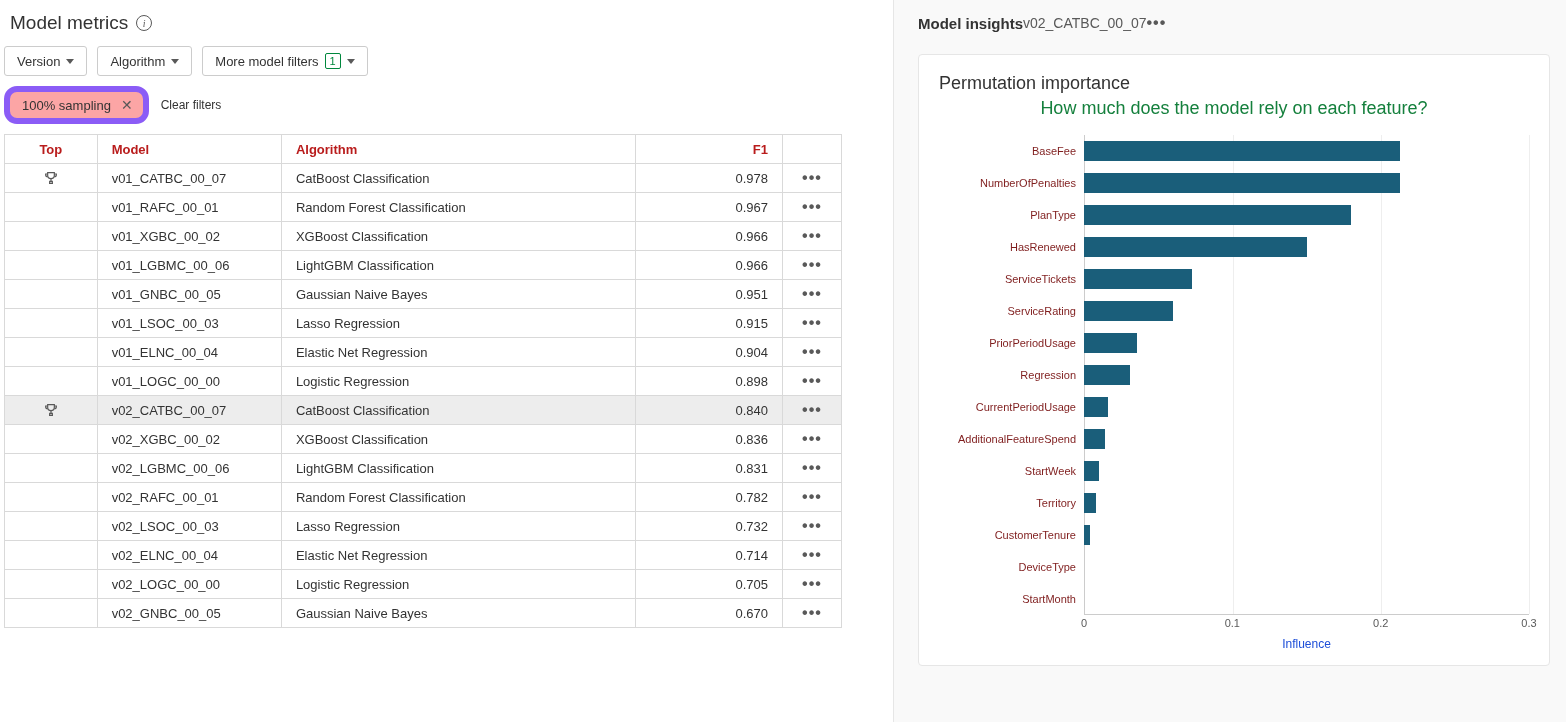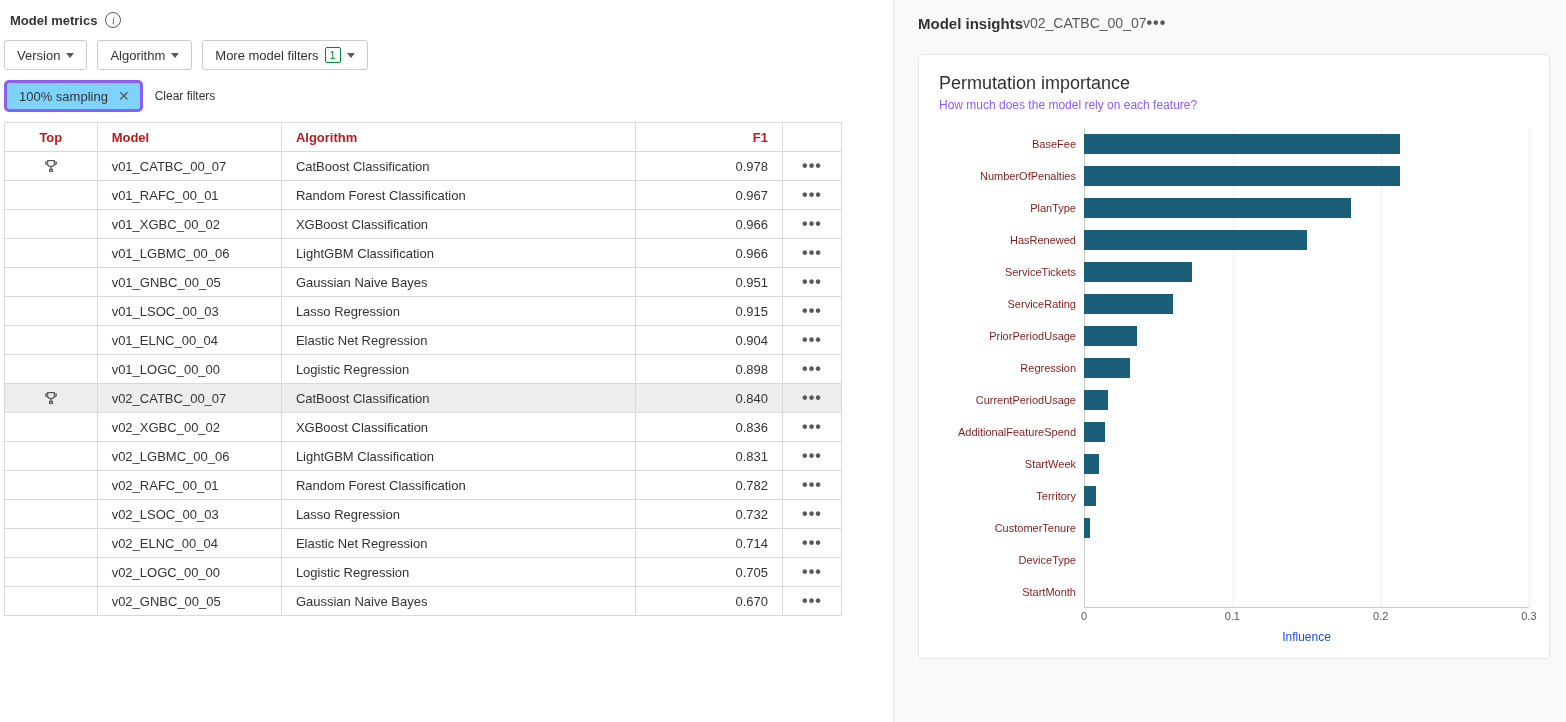--- a/index.html
+++ b/index.html
@@ -22,22 +22,22 @@
       border-left: 1px solid #e6e6e6;
       padding-top: 10px;
     }
     .section-title {
       display: flex;
       align-items: center;
       gap: 8px;
       padding: 0 0 12px 8px;
     }
     .section-title h2 {
-      font-size: 13px;
-      font-weight: 700;
+      font-size: 19px;
+      font-weight: 400;
       color: #333;
     }
     .info-icon {
       width: 16px; height: 16px;
       border: 1.5px solid #595959;
       border-radius: 50%;
       display: inline-flex;
       align-items: center;
       justify-content: center;
       font-size: 10px;
@@ -84,23 +84,23 @@
     .chip-row {
       display: flex;
       align-items: center;
       gap: 12px;
       padding: 0 2px 10px 2px;
     }
     .chip {
       display: inline-flex;
       align-items: center;
       gap: 8px;
-      background: #7dd3fc;
-      border: 3px solid #8b5cf6;
-      border-radius: 5px;
+      background: #fca5a5;
+      border: 6px solid #8b5cf6;
+      border-radius: 13px;
       padding: 5px 8px 5px 12px;
       font-size: 13px;
       color: #333;
     }
     .chip .close-x {
       font-size: 14px;
       color: #595959;
       cursor: pointer;
       padding: 0 2px;
     }
@@ -171,23 +171,24 @@
       border-radius: 4px;
       padding: 18px 20px 14px 20px;
     }
     .chart-card h3 {
       font-size: 18px;
       font-weight: 400;
       color: #333;
       margin-bottom: 4px;
     }
     .chart-card .subtitle {
-      font-size: 12px;
-      color: #8b5cf6;
+      font-size: 18px;
+      color: #15803d;
       margin-bottom: 16px;
+      text-align: center;
     }
     .hbar-chart {
       display: flex;
     }
     .hbar-labels {
       width: 145px;
       display: flex;
       flex-direction: column;
     }
     .hbar-label {

